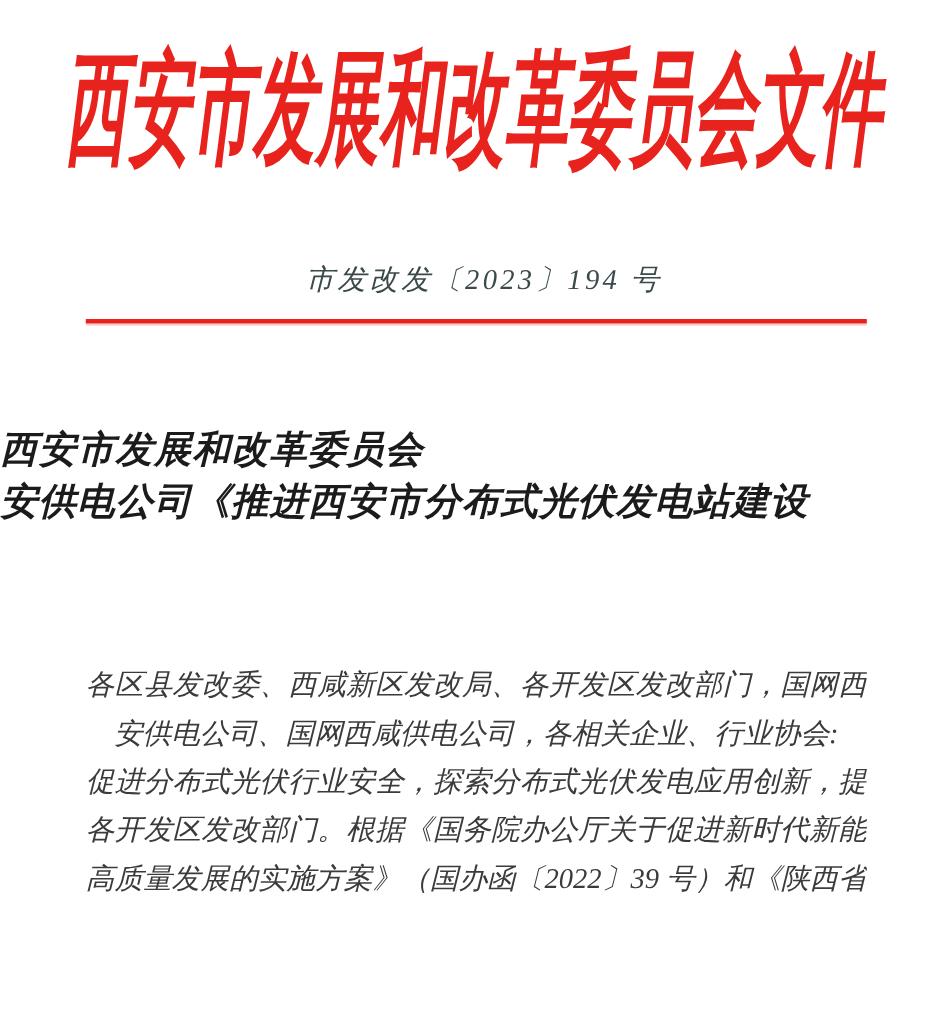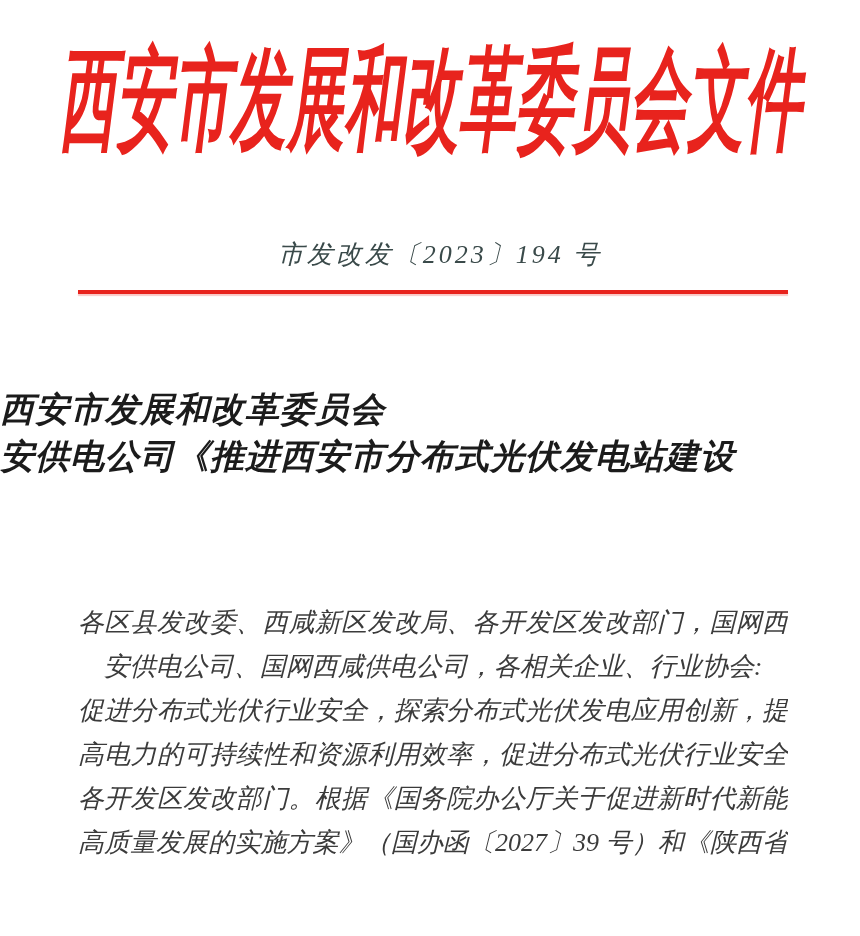--- a/index.html
+++ b/index.html
@@ -96,18 +96,17 @@
 
   <div class="notice-title">
     <div>西安市发展和改革委员会</div>
     <div>安供电公司《推进西安市分布式光伏发电站建设</div>
   </div>
 
   <div class="doc-body">
     <div class="body-line justify">各区县发改委、西咸新区发改局、各开发区发改部门，国网西</div>
     <div class="body-line">安供电公司、国网西咸供电公司，各相关企业、行业协会:</div>
     <div class="body-line justify">促进分布式光伏行业安全，探索分布式光伏发电应用创新，提</div>
-    <div class="body-line justify">高电力的可持续性和资源利用效率，促进分布式光伏行业安全</div>
     <div class="body-line justify">各开发区发改部门。根据《国务院办公厅关于促进新时代新能源</div>
-    <div class="body-line justify">高质量发展的实施方案》（国办函〔2027〕39 号）和《陕西省</div>
+    <div class="body-line justify">高质量发展的实施方案》（国办函〔2022〕39 号）和《陕西省</div>
   </div>
 
 </div>
 
 </body></html>

